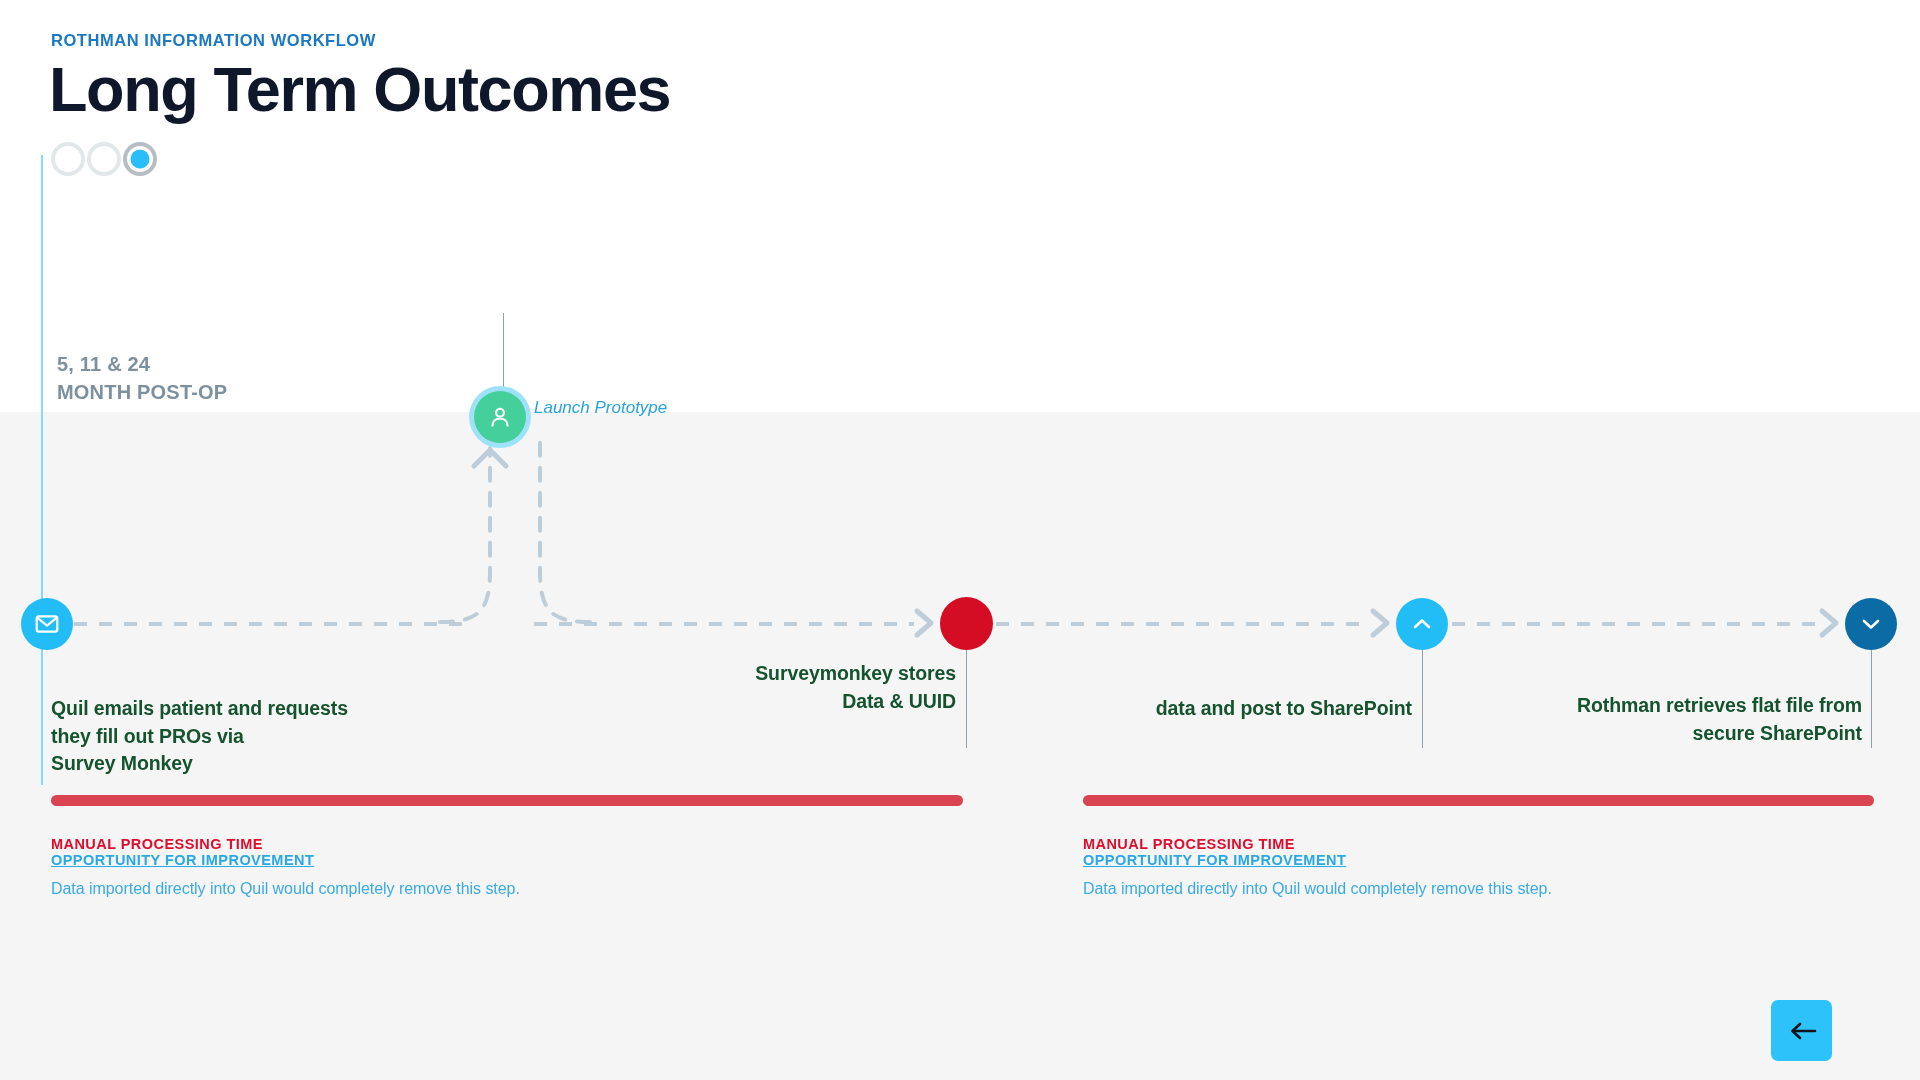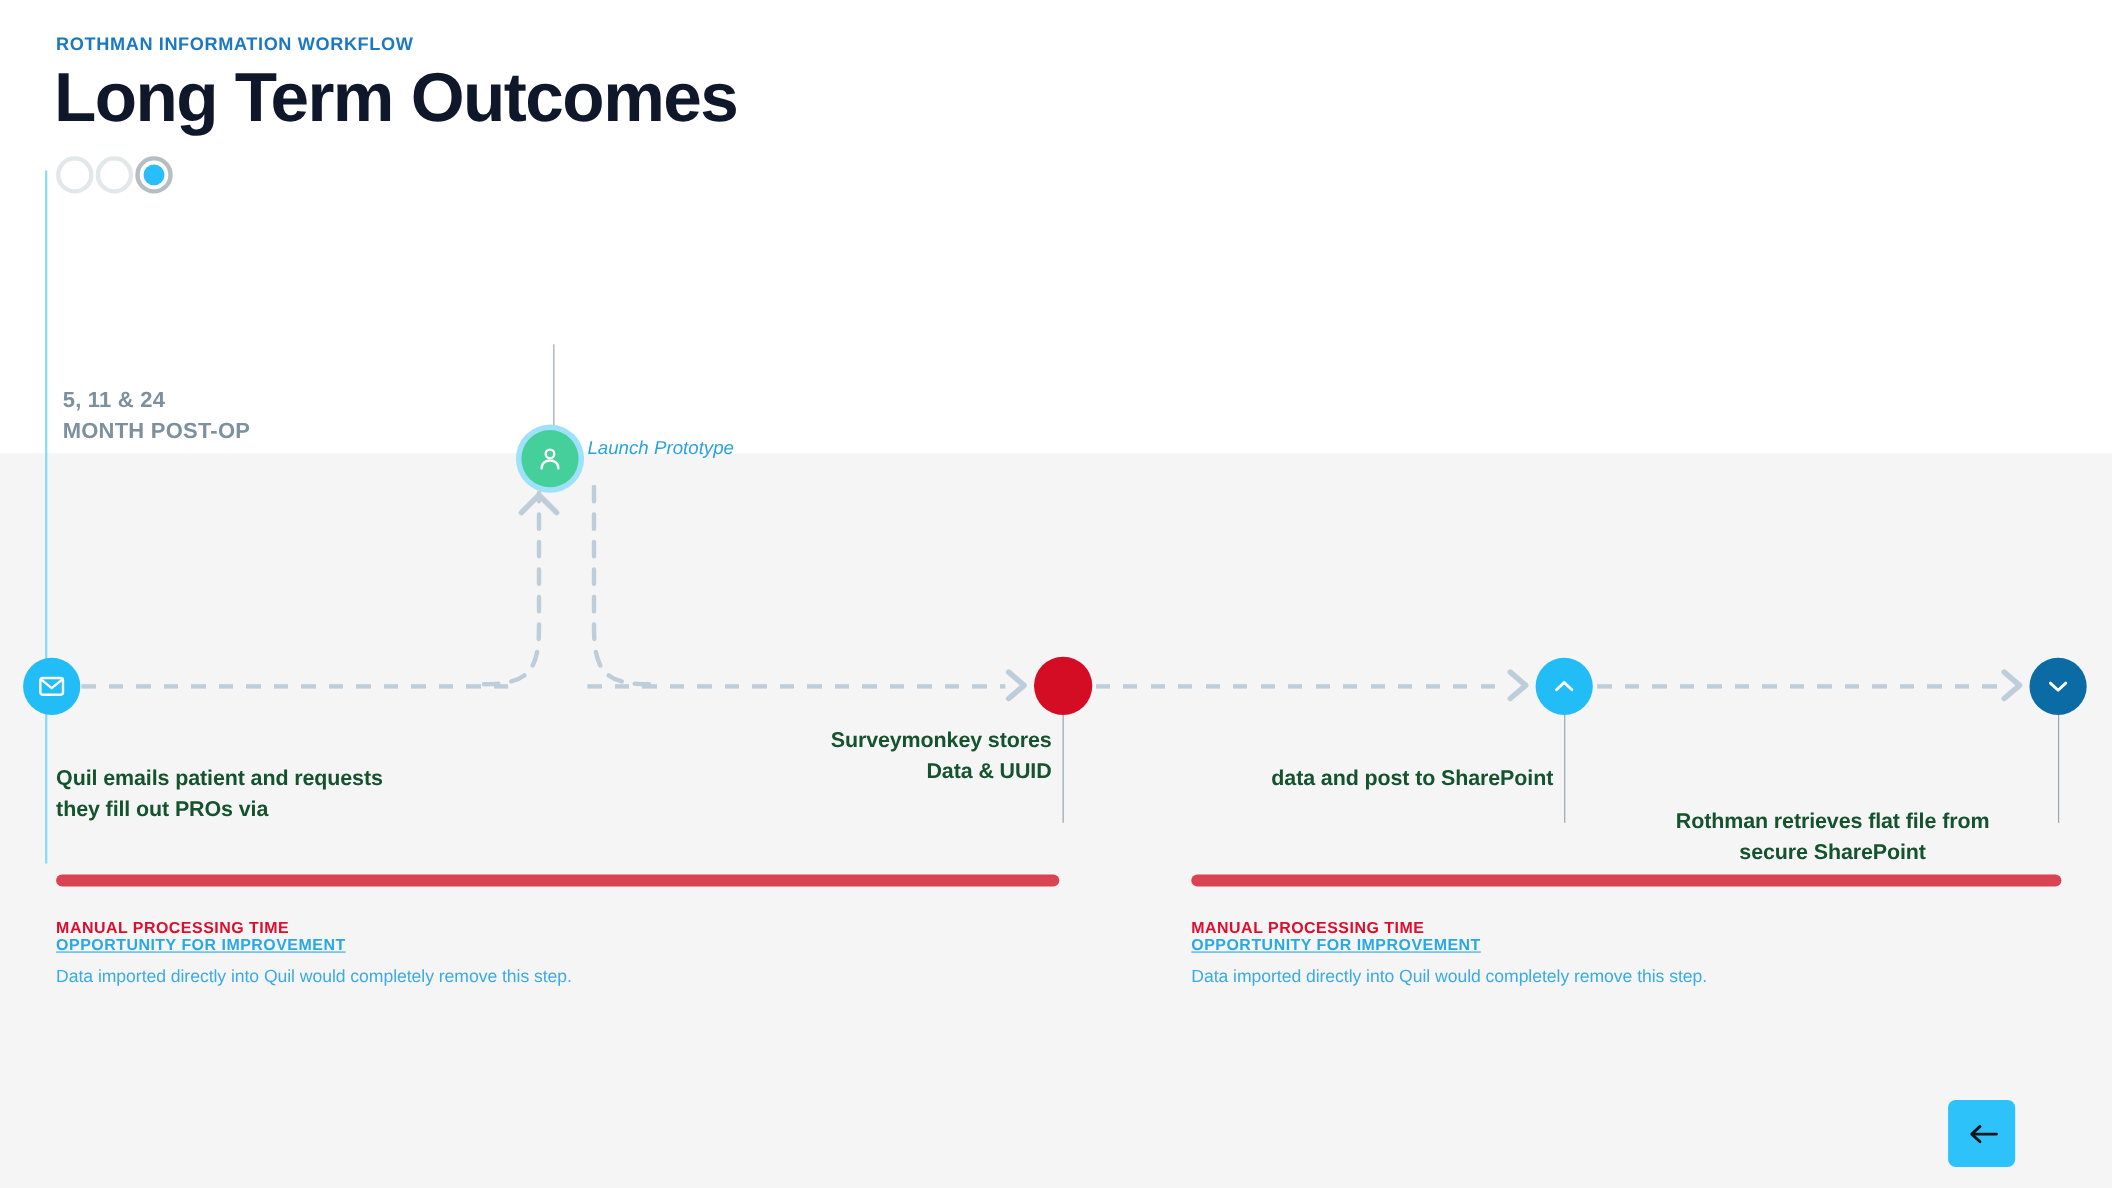--- a/index.html
+++ b/index.html
@@ -262,23 +262,23 @@
     left: 646px; top: 660px;
     width: 310px;
     text-align: right;
   }
   .caption-3 {
     left: 1000px; top: 695px;
     width: 412px;
     text-align: right;
   }
   .caption-4 {
-    left: 1470px; top: 734px;
+    left: 1470px; top: 692px;
     width: 392px;
-    text-align: center;
+    text-align: right;
   }
 
   
   .mp-block { position: absolute; }
 
   .mp-bar {
     height: 11px;
     border-radius: 6px;
     background: #d94352;
   }
@@ -404,20 +404,21 @@
     </svg>
   </div>
 
   <div class="stem stem-red"></div>
   <div class="stem stem-up"></div>
   <div class="stem stem-down"></div>
 
   <div class="caption caption-1">
     <div>Quil emails patient and requests</div>
     <div>they fill out PROs via</div>
+    <div>Survey Monkey</div>
   </div>
 
   <div class="caption caption-2">
     <div>Surveymonkey stores</div>
     <div>Data &amp; UUID</div>
   </div>
 
   <div class="caption caption-3">
     <div>data and post to SharePoint</div>
   </div>

